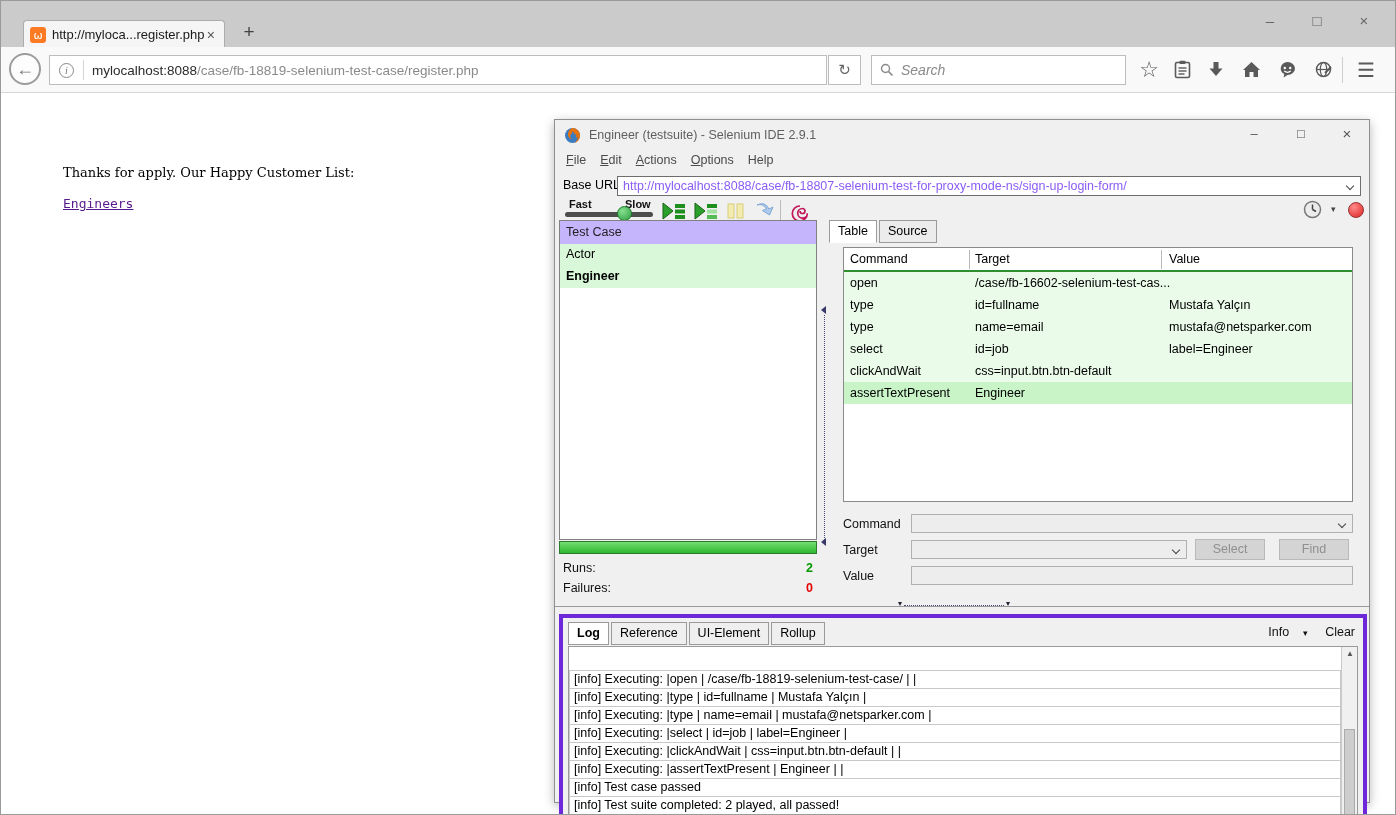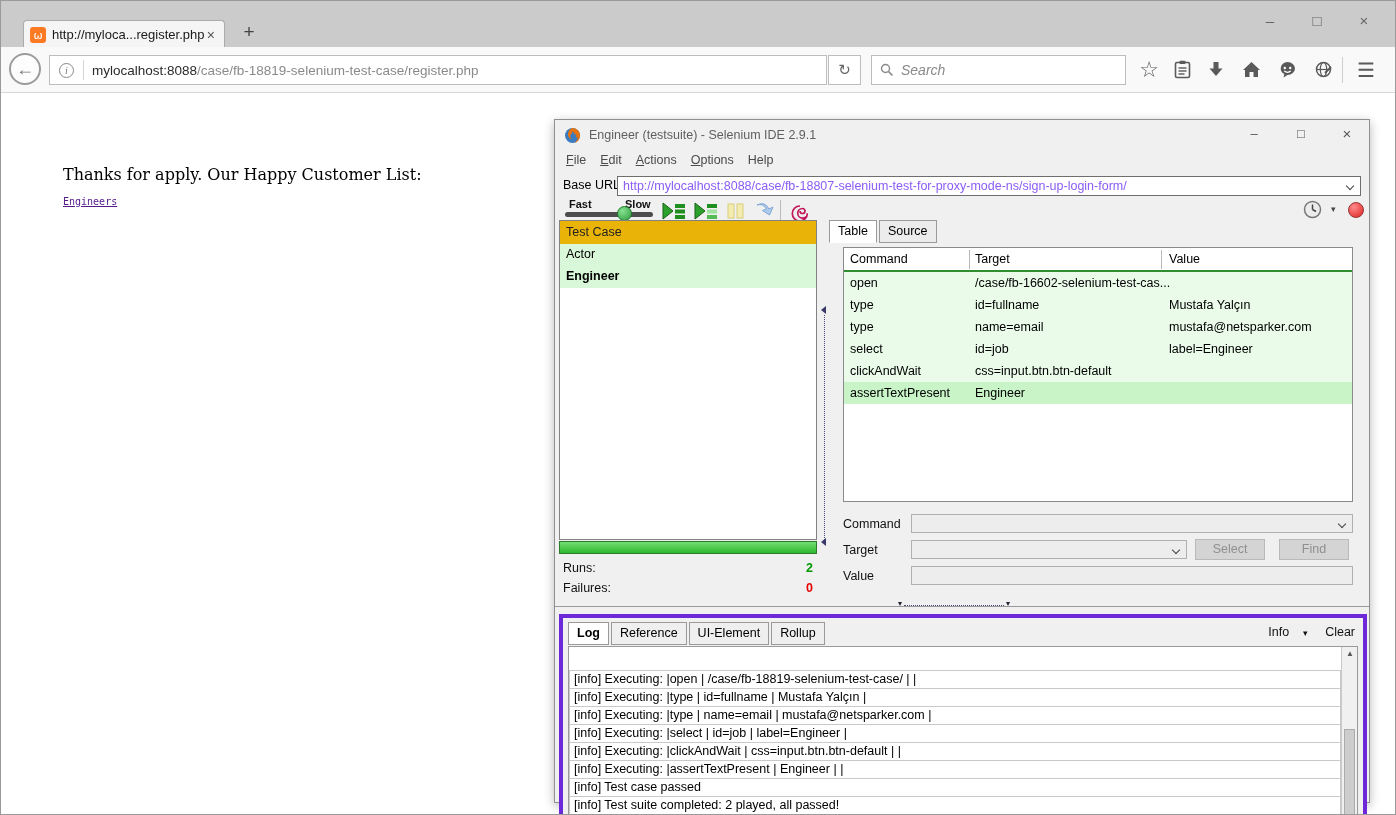--- a/index.html
+++ b/index.html
@@ -36,23 +36,23 @@
                 border:1px solid #bdbdbd; color:#666; font-size:15px; text-align:center; line-height:28px; }
   .search-bar { position:absolute; left:870px; top:54px; width:255px; height:30px; background:#fff;
                 border:1px solid #bdbdbd; display:flex; align-items:center; }
   .search-ph { font-size:14px; color:#8a8a8a; font-style:italic; margin-left:7px; }
   .nav-ico { position:absolute; top:55px; width:30px; height:28px; color:#5a5a5a;
              font-size:19px; text-align:center; line-height:28px; }
   .nav-ico svg { margin-top:4px; }
   .nav-sep { position:absolute; left:1341px; top:56px; width:1px; height:26px; background:#cfcfcf; }
   
   .page-heading { position:absolute; left:62px; top:164px; font-family:"DejaVu Serif", serif;
-                  font-size:16px; color:#000; }
+                  font-size:13px; color:#000; }
   .page-link { position:absolute; left:62px; top:195px; font-family:"DejaVu Sans Mono", monospace;
-               font-size:10px; color:#551a8b; text-decoration:underline; }
+               font-size:13px; color:#551a8b; text-decoration:underline; }
   
   .ide { position:absolute; left:553px; top:118px; width:816px; height:684px; background:#f0f0f0;
          border:1px solid #8f8f8f; box-shadow:0 3px 10px rgba(0,0,0,.28); font-size:12.5px; }
   .ide-titlebar { position:absolute; left:0; top:0; right:0; height:30px; display:flex; align-items:center; }
   .ide-title { color:#5f5f5f; font-size:12.5px; margin-left:8px; }
   .ide-win-btn { position:absolute; top:2px; width:26px; height:24px; color:#555; font-size:13px;
                  text-align:center; line-height:24px; }
   .ide-menubar { position:absolute; left:4px; top:30px; height:22px; }
   .menu-item { display:inline-block; padding:3px 7px; color:#4a4a4a; font-size:12.5px; }
   .menu-item.ul-first::first-letter { text-decoration:underline; }
@@ -70,21 +70,21 @@
   .speed-thumb { position:absolute; left:62px; top:8px; width:15px; height:15px; border-radius:50%;
                  background:radial-gradient(circle at 35% 30%, #86e08f, #2f9e44); border:1px solid #1d7a2a; }
   .tool-btn { position:absolute; top:2px; width:26px; height:22px; }
   .tool-sep { position:absolute; left:225px; top:2px; width:1px; height:20px; background:#bbb; }
   .clock-dd { position:absolute; top:6px; font-size:9px; color:#444; }
   .record-btn { position:absolute; top:4px; width:16px; height:16px; border-radius:50%;
                 background:radial-gradient(circle at 35% 30%, #ff8a8a, #dd2222); border:1px solid #993333; }
   
   .tc-panel { position:absolute; left:4px; top:100px; width:258px; height:320px; background:#fff;
               border:1px solid #828282; overflow:hidden; }
-  .tc-header { height:23px; padding:4px 6px; color:#222; background:#eab308; }
+  .tc-header { height:23px; padding:4px 6px; color:#222; background:#c4b5fd; }
   .tc-item { height:22px; padding:3px 6px; background:#d9f7d9; color:#000; }
   .tc-item.bold { font-weight:bold; }
   .progress { position:absolute; left:4px; top:421px; width:258px; height:13px;
               border:1px solid #2c7a2c; background:linear-gradient(#72dd72, #2eb82e); }
   .stat-row { position:absolute; left:4px; width:258px; height:20px; }
   .stat-label { position:absolute; left:4px; color:#111; }
   .stat-value { position:absolute; right:4px; font-weight:bold; }
   .runs-val { color:#009900; } .fail-val { color:#e60000; }
   
   .v-split { position:absolute; left:266px; top:100px; width:8px; height:382px; }

